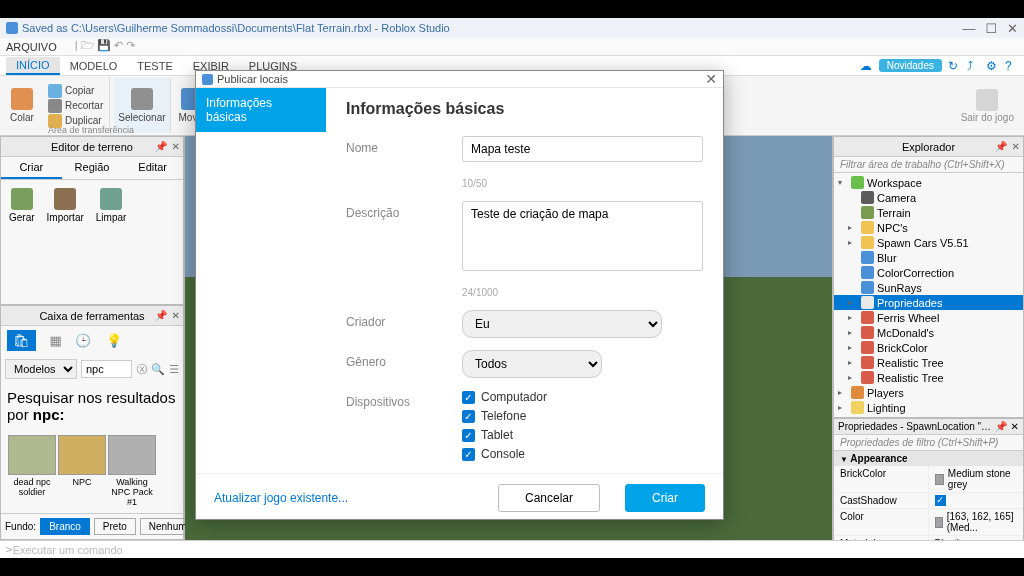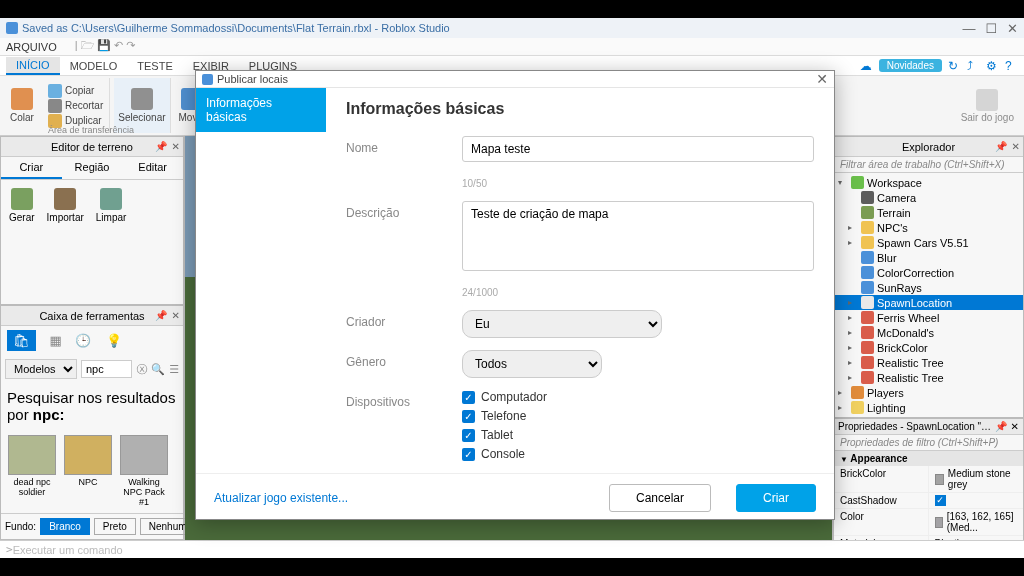--- a/index.html
+++ b/index.html
@@ -37,21 +37,21 @@
 .terrain-btns .tb { display: flex; flex-direction: column; align-items: center; gap: 2px; }
 .terrain-btns .tb .ic { width: 22px; height: 22px; background: #7aa060; border-radius: 3px; }
 
 .toolbox { flex: 1; }
 .tbx-row1 { display: flex; align-items: center; padding: 4px 6px; gap: 14px; font-size: 13px; color: #888; }
 .tbx-row1 .active { background: #0078d4; color: #fff; padding: 3px 6px; }
 .tbx-row2 { display: flex; padding: 4px; gap: 4px; font-size: 11px; align-items: center; }
 .tbx-row2 select, .tbx-row2 input { font-size: 11px; padding: 2px 4px; border: 1px solid #ccc; }
 .tbx-row2 input { flex: 1; width: 50px; }
 .tbx-msg { padding: 6px; font-size: 15px; }
-.tbx-grid { display: flex; gap: 6px; padding: 6px; flex-wrap: wrap; }
+.tbx-grid { display: flex; padding: 6px; flex-wrap: wrap; }
 .tbx-item { width: 50px; display: flex; flex-direction: column; align-items: center; font-size: 9px; text-align: center; }
 .tbx-item .thumb { width: 48px; height: 40px; background: #ccc; border: 1px solid #999; margin-bottom: 2px; }
 .tbx-foot { display: flex; align-items: center; gap: 4px; padding: 4px; font-size: 10px; border-top: 1px solid #ccc; }
 .tbx-foot .chip { padding: 2px 8px; border: 1px solid #aaa; }
 .tbx-foot .chip.active { background: #0078d4; color: #fff; border-color: #0078d4; }
 
 
 .right-col { width: 192px; background: #f0f0f0; display: flex; flex-direction: column; border-left: 1px solid #bbb; font-size: 11px; }
 .explorer-search { padding: 2px 6px; color: #888; font-style: italic; border-bottom: 1px solid #ccc; font-size: 10px; }
 .tree { flex: 1; overflow: hidden; padding: 2px 0; }
@@ -76,21 +76,21 @@
 .props-cat { background: #e5e5e5; padding: 2px 6px; font-weight: bold; font-size: 10px; }
 .prop-row { display: flex; border-bottom: 1px solid #eee; font-size: 10px; }
 .prop-row .k { width: 50%; padding: 2px 6px; border-right: 1px solid #eee; }
 .prop-row .v { width: 50%; padding: 2px 6px; display: flex; align-items: center; gap: 4px; }
 .swatch { width: 11px; height: 11px; border: 1px solid #888; }
 .chk { width: 11px; height: 11px; background: #0078d4; color: #fff; font-size: 9px; text-align: center; line-height: 11px; }
 
 .cmdbar { height: 18px; border-top: 1px solid #ccc; padding: 0 6px; font-size: 11px; color: #aaa; font-family: monospace; display: flex; align-items: center; }
 
 
-.modal { position: absolute; top: 70px; left: 195px; width: 640px; height: 450px; background: #fff; border: 1px solid #888; box-shadow: 0 4px 20px rgba(0,0,0,0.3); display: flex; flex-direction: column; }
+.modal { position: absolute; top: 70px; left: 195px; width: 529px; height: 450px; background: #fff; border: 1px solid #888; box-shadow: 0 4px 20px rgba(0,0,0,0.3); display: flex; flex-direction: column; }
 .modal-title { height: 18px; display: flex; align-items: center; padding: 0 6px; font-size: 11px; color: #444; border-bottom: 1px solid #e5e5e5; }
 .modal-title .ic { width: 11px; height: 11px; background: #4a90d9; margin-right: 4px; border-radius: 2px; }
 .modal-title .close { margin-left: auto; font-size: 14px; color: #666; cursor: pointer; }
 .modal-body { flex: 1; display: flex; }
 .modal-side { width: 130px; background: #fff; }
 .modal-side .item { padding: 8px 10px; font-size: 12px; }
 .modal-side .item.active { background: #00a2e8; color: #fff; }
 .modal-main { flex: 1; padding: 12px 20px; display: flex; flex-direction: column; gap: 12px; overflow: hidden; }
 .modal-main h2 { font-size: 16px; font-weight: 600; color: #333; margin-bottom: 6px; }
 .fld { display: flex; gap: 16px; font-size: 12px; }
@@ -312,21 +312,21 @@
               <span>ColorCorrection</span>
             </div>
             <div class="node d1">
               <span class="arr"></span>
               <span class="ic ic-fx"></span>
               <span>SunRays</span>
             </div>
             <div class="node d1 sel">
               <span class="arr">▸</span>
               <span class="ic ic-spawn"></span>
-              <span>SpawnLocation</span>
+              <span>Propriedades</span>
             </div>
             <div class="node d1">
               <span class="arr">▸</span>
               <span class="ic ic-obj"></span>
               <span>Ferris Wheel</span>
             </div>
             <div class="node d1">
               <span class="arr">▸</span>
               <span class="ic ic-obj"></span>
               <span>McDonald's</span>

